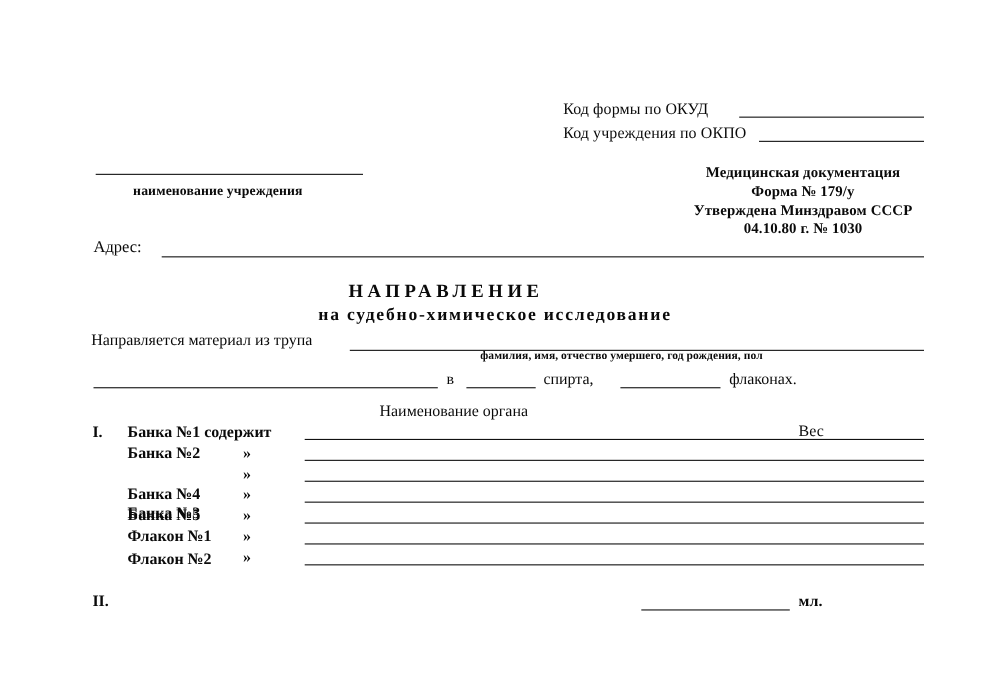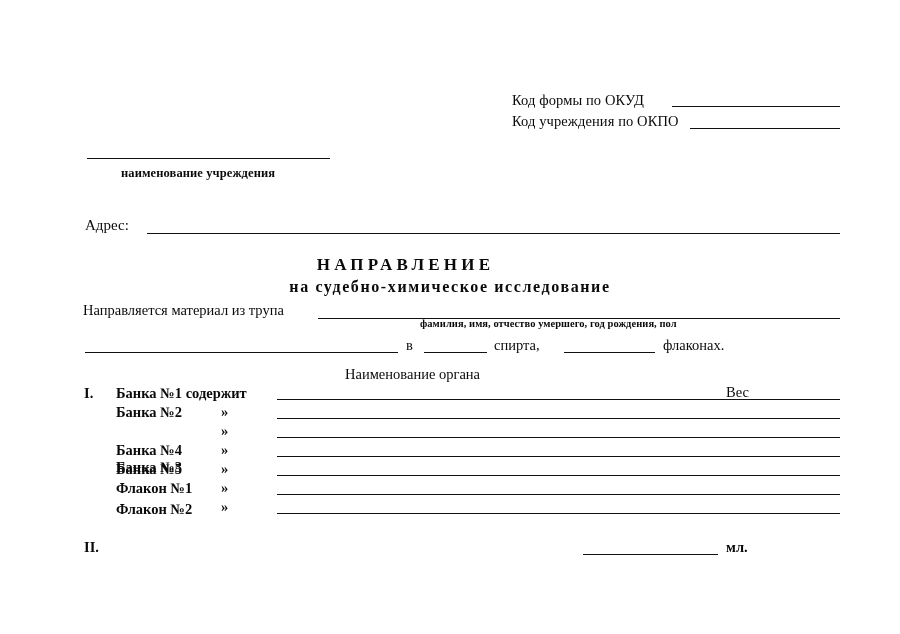--- a/index.html
+++ b/index.html
@@ -78,20 +78,21 @@
     font-weight: bold;
     letter-spacing: 1.6px;
   }
 
   
   .body-text { font-size: 14.5px; }
   .tiny-caption {
     position: absolute;
     font-size: 10.5px;
     font-weight: bold;
+    text-align: center;
     letter-spacing: 0.05px;
     white-space: nowrap;
   }
 
   
   .col-head {
     position: absolute;
     font-size: 14.5px;
     white-space: nowrap;
   }
@@ -134,20 +135,26 @@
 
   <div class="abs code-label" style="left:512px; top:92px;">Код формы по ОКУД</div>
   <div class="rule" style="left:672px; top:106px; width:168px;"></div>
 
   <div class="abs code-label" style="left:512px; top:113px;">Код учреждения по ОКПО</div>
   <div class="rule" style="left:690px; top:128px; width:150px;"></div>
 
   <div class="rule" style="left:87px; top:158px; width:243px;"></div>
   <div class="abs caption-small" style="left:121px; top:166px;">наименование учреждения</div>
 
+  <div class="meddoc" style="left:600px; top:148px; width:260px;">
+    <div>Медицинская документация</div>
+    <div>Форма № 179/у</div>
+    <div>Утверждена Минздравом СССР</div>
+    <div>04.10.80 г. № 1030</div>
+  </div>
 
   <div class="abs addr-label" style="left:85px; top:217px;">Адрес:</div>
   <div class="rule" style="left:147px; top:233px; width:693px;"></div>
 
   <div class="title-main" style="top:255px;">НАПРАВЛЕНИЕ</div>
   <div class="title-sub" style="top:278px;">на судебно-химическое исследование</div>
 
   <div class="abs body-text" style="left:83px; top:302px;">Направляется материал из трупа</div>
   <div class="rule" style="left:318px; top:318px; width:522px;"></div>
   <div class="tiny-caption" style="left:420px; top:318px; width:290px;">фамилия, имя, отчество умершего, год рождения, пол</div>

